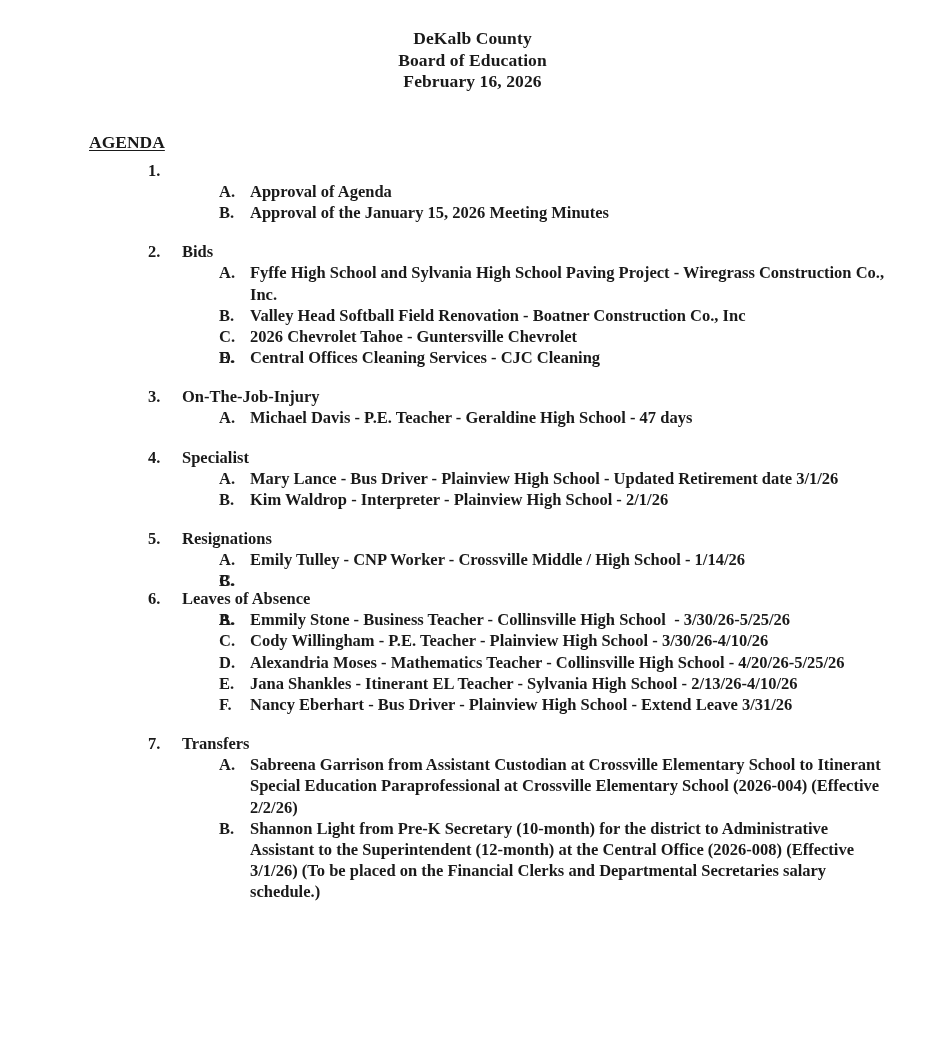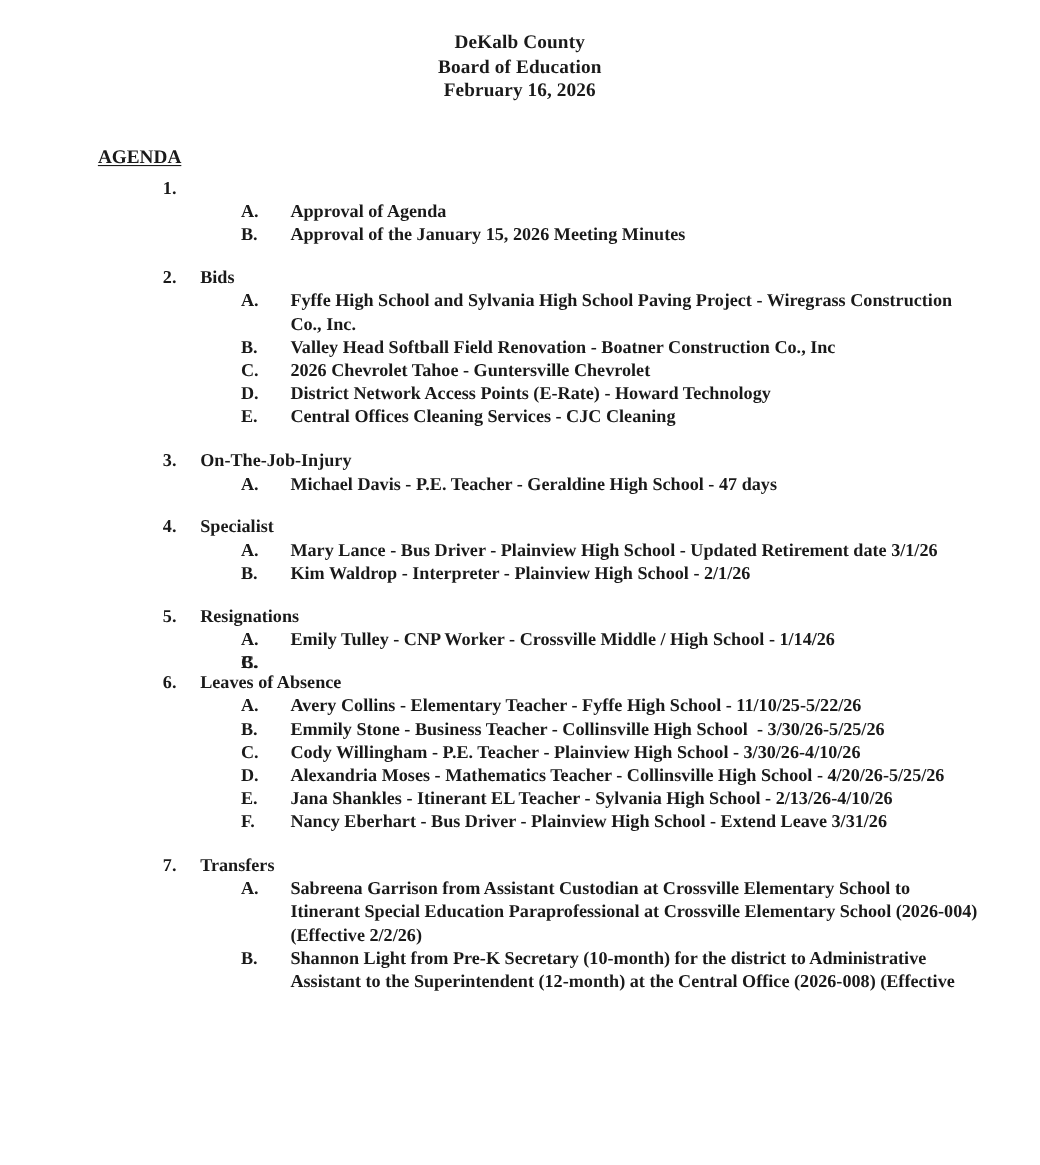--- a/index.html
+++ b/index.html
@@ -99,21 +99,20 @@
     position: absolute;
     left: 219px;
     top: 0;
     width: 26px;
     text-align: left;
     font-weight: bold;
   }
   .sub-row .txt {
     display: block;
     white-space: pre-wrap;
-    margin-left: 14px;
   }
 </style>
 </head>
 <body>
 
 <div class="page">
 
   <div class="doc-header">
     <span class="hline">DeKalb County</span>
     <span class="hline">Board of Education</span>
@@ -146,21 +145,20 @@
           <div class="sub-row">
             <span class="marker">B.</span>
             <span class="txt">Valley Head Softball Field Renovation - Boatner Construction Co., Inc</span>
           </div>
           <div class="sub-row">
             <span class="marker">C.</span>
             <span class="txt">2026 Chevrolet Tahoe - Guntersville Chevrolet</span>
           </div>
           <div class="sub-row">
             <span class="marker">D.</span>
-            <span class="txt">District Network Access Points (E-Rate) - Howard Technology</span>
           </div>
           <div class="sub-row">
             <span class="marker">E.</span>
             <span class="txt">Central Offices Cleaning Services - CJC Cleaning</span>
           </div>
         </div>
       </div>
       <div class="sec">
         <div class="num-row"><span class="marker">3.</span><span>On-The-Job-Injury</span></div>
         <div class="sub-list">
@@ -196,21 +194,20 @@
           <div class="sub-row">
             <span class="marker">C.</span>
           </div>
         </div>
       </div>
       <div class="sec">
         <div class="num-row"><span class="marker">6.</span><span>Leaves of Absence</span></div>
         <div class="sub-list">
           <div class="sub-row">
             <span class="marker">A.</span>
-            <span class="txt">Avery Collins - Elementary Teacher - Fyffe High School - 11/10/25-5/22/26</span>
           </div>
           <div class="sub-row">
             <span class="marker">B.</span>
             <span class="txt">Emmily Stone - Business Teacher - Collinsville High School  - 3/30/26-5/25/26</span>
           </div>
           <div class="sub-row">
             <span class="marker">C.</span>
             <span class="txt">Cody Willingham - P.E. Teacher - Plainview High School - 3/30/26-4/10/26</span>
           </div>
           <div class="sub-row">

